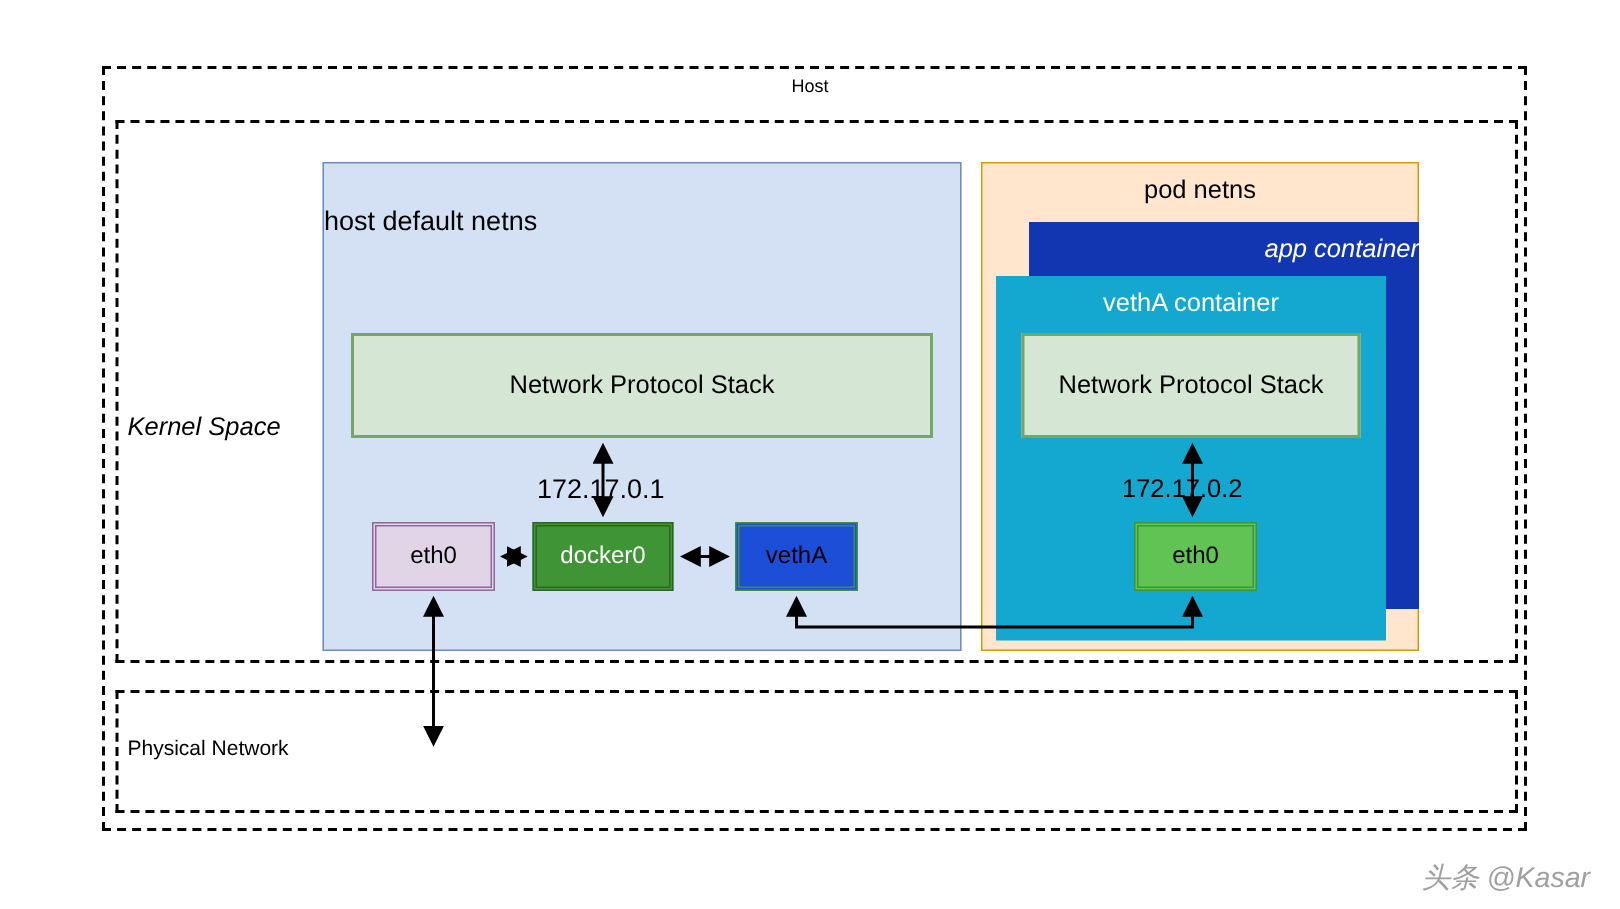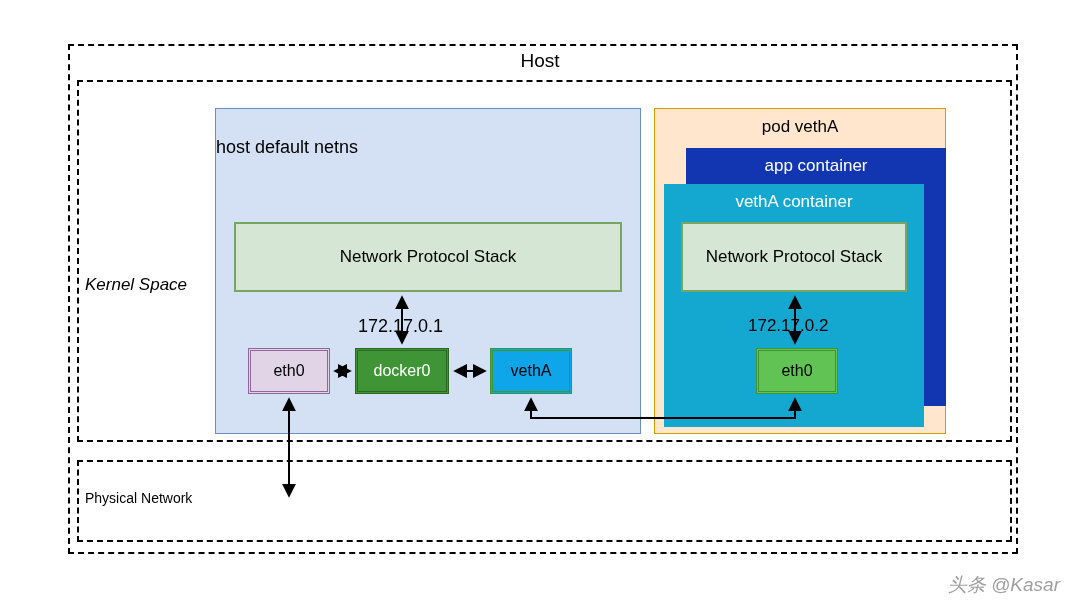--- a/index.html
+++ b/index.html
@@ -17,21 +17,21 @@
     top: 44px;
     width: 950px;
     height: 510px;
     border: 2px dashed #000;
   }
   .host-title {
     position: absolute;
     top: 50px;
     left: 0; right: 0;
     text-align: center;
-    font-size: 19px;
+    font-size: 12px;
   }
   .kernel-space-box {
     position: absolute;
     left: 77px;
     top: 80px;
     width: 935px;
     height: 362px;
     border: 2px dashed #000;
   }
   .kernel-space-label {
@@ -92,23 +92,24 @@
     left: 686px;
     top: 148px;
     width: 260px;
     height: 258px;
     background: #1236B2;
   }
   .app-container-label {
     position: absolute;
     top: 8px;
     left: 0; right: 0;
-    text-align: center;
+    text-align: right;
     color: #fff;
     font-size: 17px;
+    font-style: italic;
   }
   .pause-container {
     position: absolute;
     left: 664px;
     top: 184px;
     width: 260px;
     height: 243px;
     background: #14A8D1;
   }
   .pause-container-label {
@@ -173,21 +174,21 @@
     background: #3F9536;
     border: 3px double #2B6722;
     color: #fff;
     display: flex; align-items: center; justify-content: center;
     font-size: 16px;
   }
   .vethA {
     position: absolute;
     left: 490px; top: 348px;
     width: 82px; height: 46px;
-    background: #0ea5e9;
+    background: #1d4ed8;
     border: 3px double #3F9536;
     display: flex; align-items: center; justify-content: center;
     font-size: 16px;
   }
   .eth0-pod {
     position: absolute;
     left: 756px; top: 348px;
     width: 82px; height: 46px;
     background: #61C354;
     border: 3px double #3F9536;
@@ -218,21 +219,21 @@
 <div class="kernel-space-box"></div>
 <div class="kernel-space-label">Kernel Space</div>
 <div class="physical-box"></div>
 <div class="physical-label">Physical Network</div>
 
 <div class="host-netns">
   <div class="host-netns-title">host default netns</div>
 </div>
 
 <div class="pod-netns">
-  <div class="pod-netns-title">pod vethA</div>
+  <div class="pod-netns-title">pod netns</div>
 </div>
 
 <div class="app-container">
   <div class="app-container-label">app container</div>
 </div>
 
 <div class="pause-container">
   <div class="pause-container-label">vethA container</div>
 </div>
 

